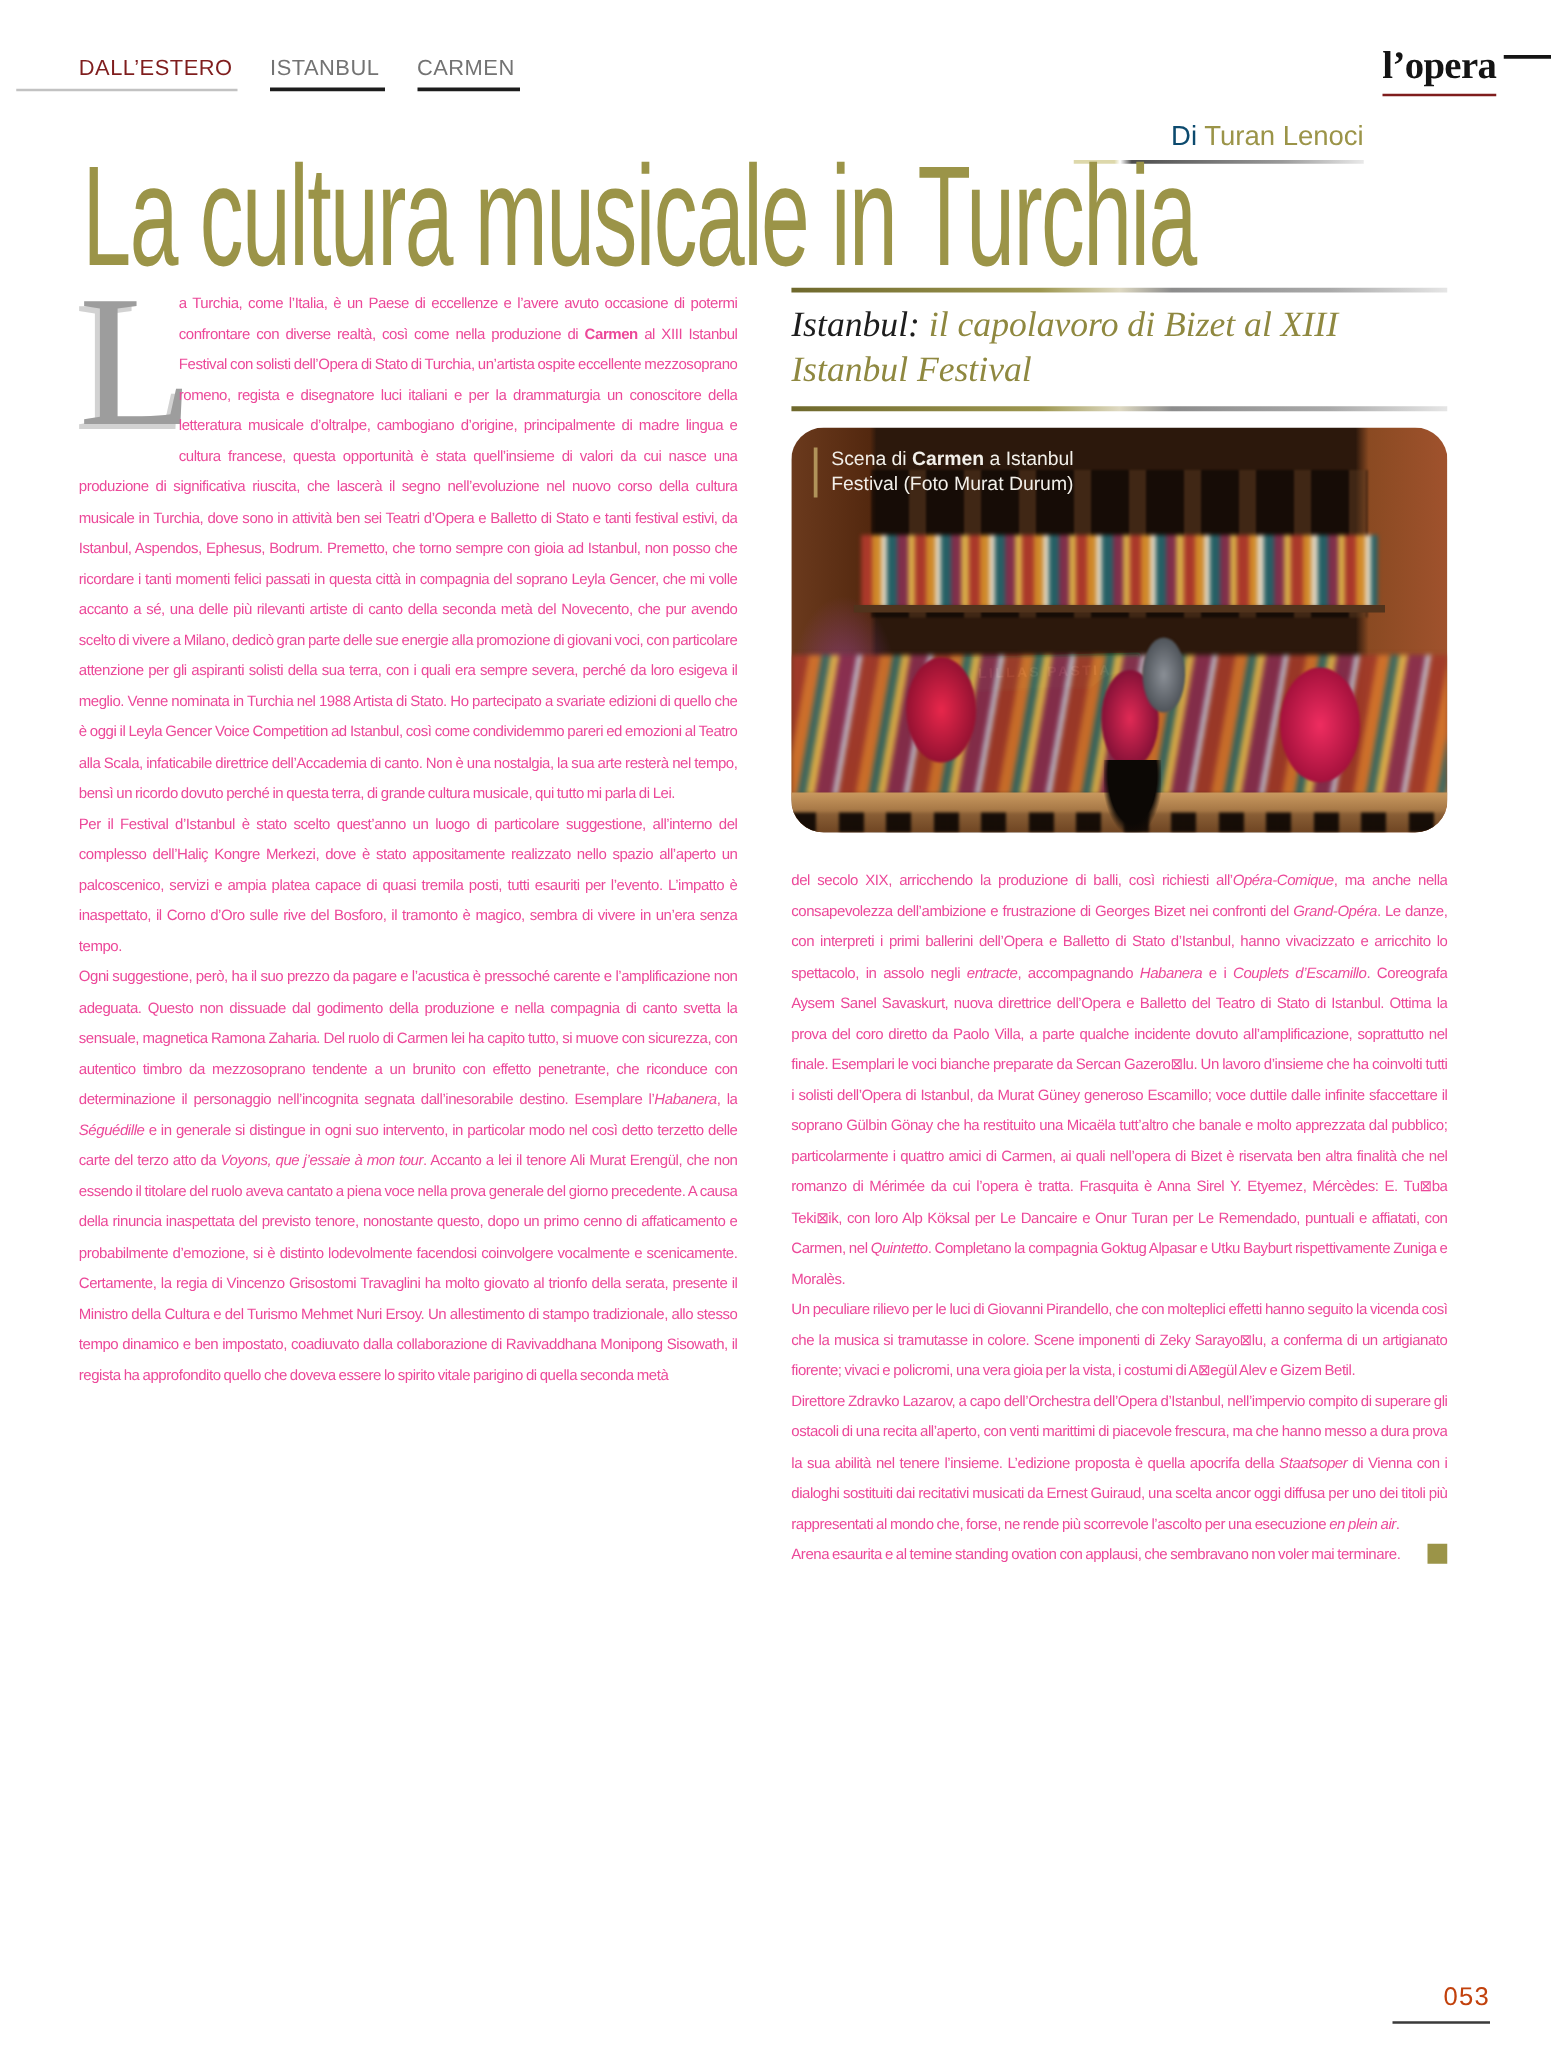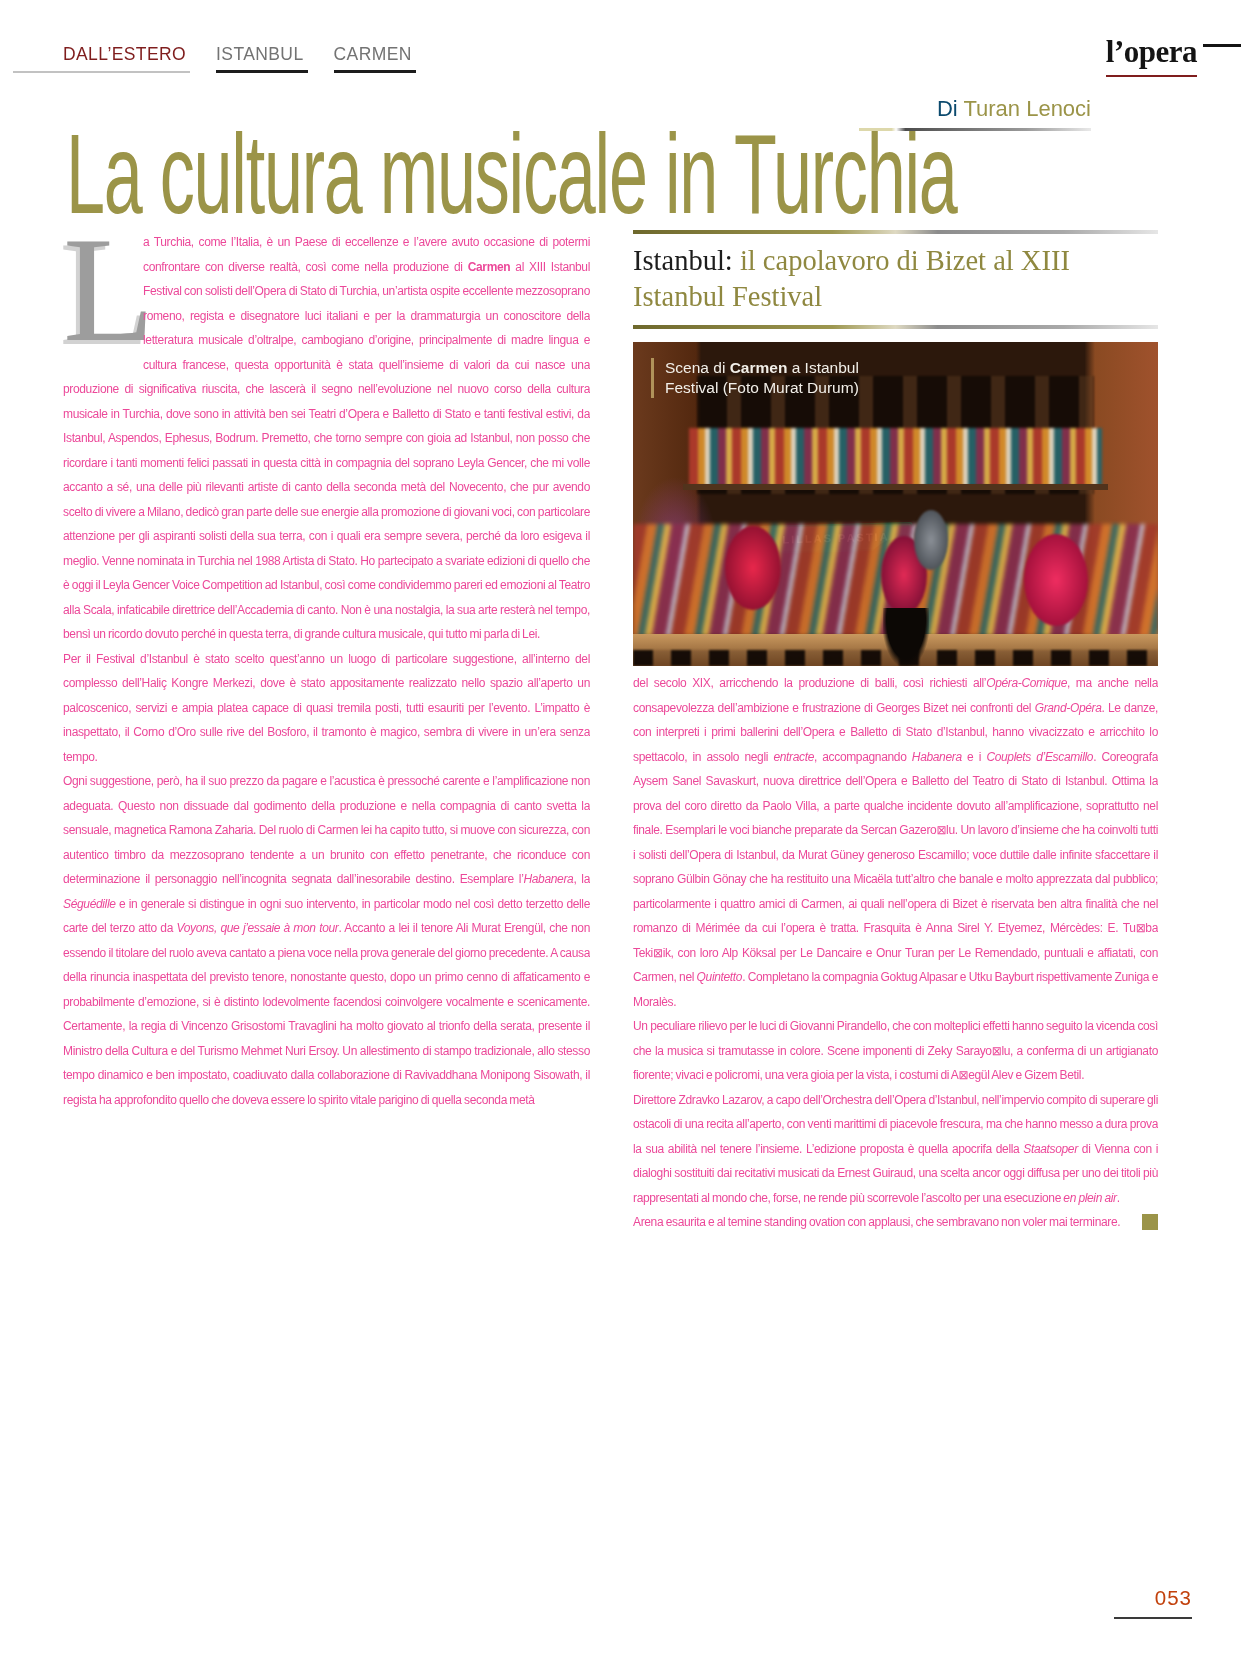--- a/index.html
+++ b/index.html
@@ -42,30 +42,30 @@
   .run-i{font-style:italic;}
   .run-b{font-weight:bold;}
 
   .dropcap{float:left;width:80px;height:146px;
      font-family:"Liberation Serif",serif;font-size:150px;line-height:118px;
      color:#9d9d9d;text-shadow:-4px 4px 0 #d2d2d2;}
 
   
   .grad-rule{height:4px;
      background:linear-gradient(90deg,#6e682c 0%,#9d9750 38%,#ded9c2 50%,#8c8c8c 58%,#a9a9a9 82%,#e6e6e6 100%);}
-  .subtitle{font-family:"Liberation Serif",serif;
+  .subtitle{font-family:"Liberation Serif",serif;font-style:italic;
      font-size:28.5px;line-height:36px;margin:9px 0 10px 0;}
   .subtitle .run-d{color:#1d1d1d;}
   .subtitle .run-g{color:#8f8840;}
 
   
-  .photo{position:relative;width:525px;height:324px;margin:13px 0 5px 0;overflow:hidden;
+  .photo{position:relative;width:525px;height:324px;margin:13px 0 26px 0;overflow:hidden;
      background:
        radial-gradient(60px 100px at 42px 205px,rgba(160,70,175,.55),rgba(160,70,175,0) 70%),
-       linear-gradient(90deg,#6b3a1d 0%,#53280f 12%,#2c180c 13%,#2c180c 86%,#8a4a22 88%,#a0522d 100%);}
+       linear-gradient(90deg,#6b3a1d 0%,#53280f 12%,#2c180c 13%,#2c180c 86%,#8a4a22 88%,#a0522d 100%); border-radius: 26px;}
   .ph-arches{position:absolute;left:64px;right:64px;top:34px;height:118px;
      background:repeating-linear-gradient(90deg,rgba(0,0,0,.5) 0 30px,rgba(96,64,36,.4) 30px 44px);
      filter:blur(1px);}
   .ph-balcony{position:absolute;left:56px;right:56px;top:86px;height:58px;
      background:repeating-linear-gradient(90deg,#b03a2c 0 9px,#d98f2b 9px 16px,#e8dcc6 16px 21px,#27656b 21px 29px,#86314f 29px 37px,#e0b24a 37px 43px);
      filter:blur(1.6px);opacity:.95;}
   .ph-rail{position:absolute;left:50px;right:50px;top:142px;height:6px;background:#51331c;}
   .ph-sign{position:absolute;left:126px;top:182px;width:150px;height:24px;
      background:#2e5d33;border:2px solid #1e3f22;border-radius:3px;
      color:#cfe3a8;font-size:11px;font-weight:bold;letter-spacing:2px;

